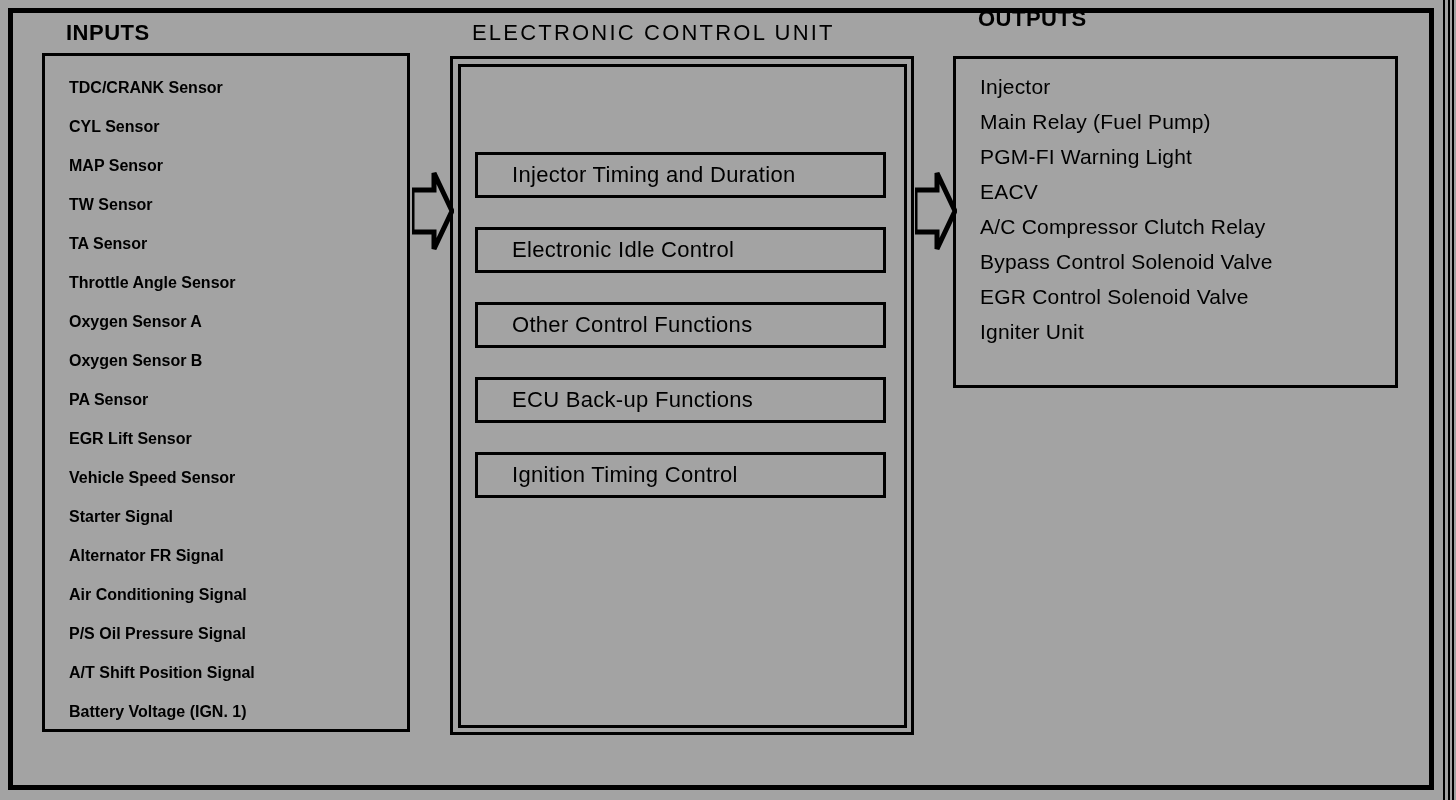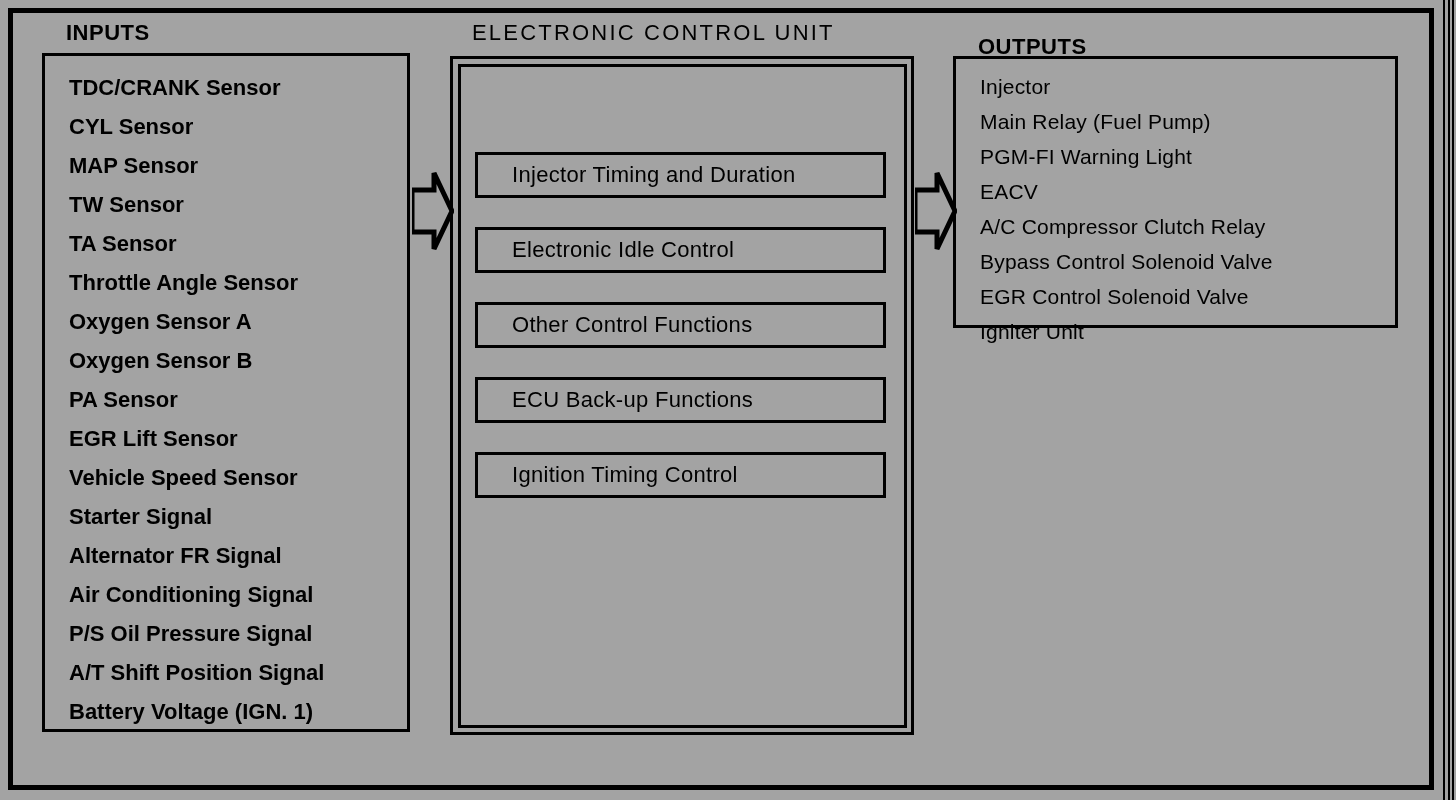--- a/index.html
+++ b/index.html
@@ -53,40 +53,40 @@
   .heading-bold {
     font-weight: bold;
     letter-spacing: 0.5px;
   }
   .heading-regular {
     font-weight: normal;
     letter-spacing: 2.2px;
   }
   #heading-inputs  { left: 66px;  top: 22px; }
   #heading-ecu     { left: 472px; top: 22px; }
-  #heading-outputs { left: 978px; top: 36px; }
+  #heading-outputs { left: 978px; top: 8px; }
 
   
   #inputs-box {
     position: absolute;
     left: 42px;
     top: 53px;
     width: 368px;
     height: 679px;
     border: 3px solid #000;
     box-sizing: border-box;
   }
   #inputs-list {
     position: absolute;
     left: 24px;
     top: 12px;
     right: 6px;
   }
   #inputs-list .list-item {
-    font-size: 22px;
+    font-size: 16px;
     font-weight: bold;
     line-height: 39px;
     white-space: nowrap;
   }
 
   
   #ecu-outer-box {
     position: absolute;
     left: 450px;
     top: 56px;
@@ -127,21 +127,21 @@
     white-space: nowrap;
     letter-spacing: 0.3px;
   }
 
   
   #outputs-box {
     position: absolute;
     left: 953px;
     top: 56px;
     width: 445px;
-    height: 272px;
+    height: 332px;
     border: 3px solid #000;
     box-sizing: border-box;
   }
   #outputs-list {
     position: absolute;
     left: 24px;
     top: 10px;
     right: 6px;
   }
   #outputs-list .list-item {

